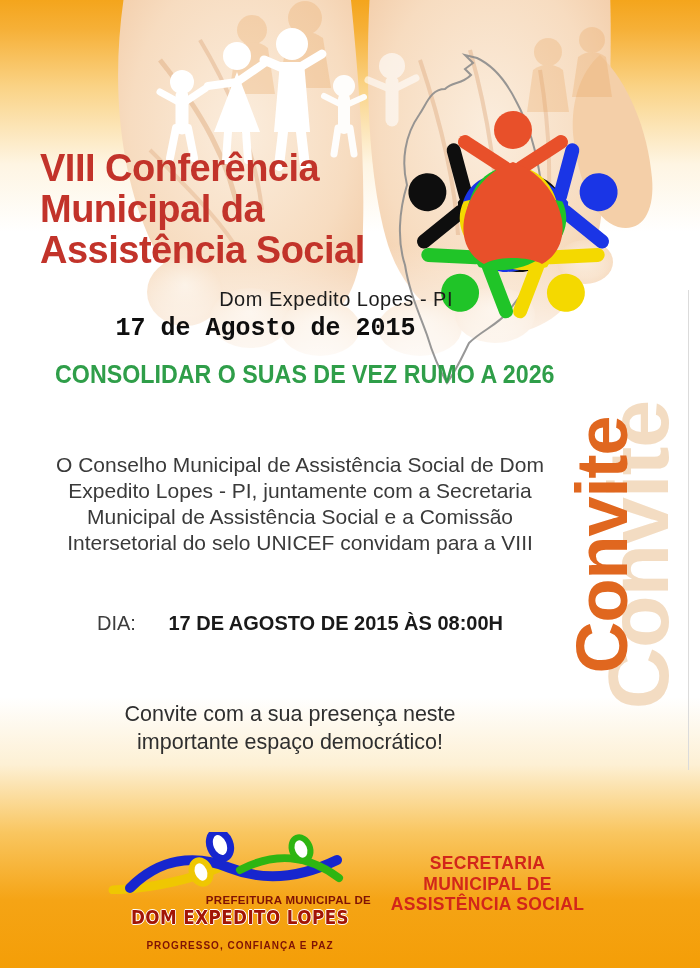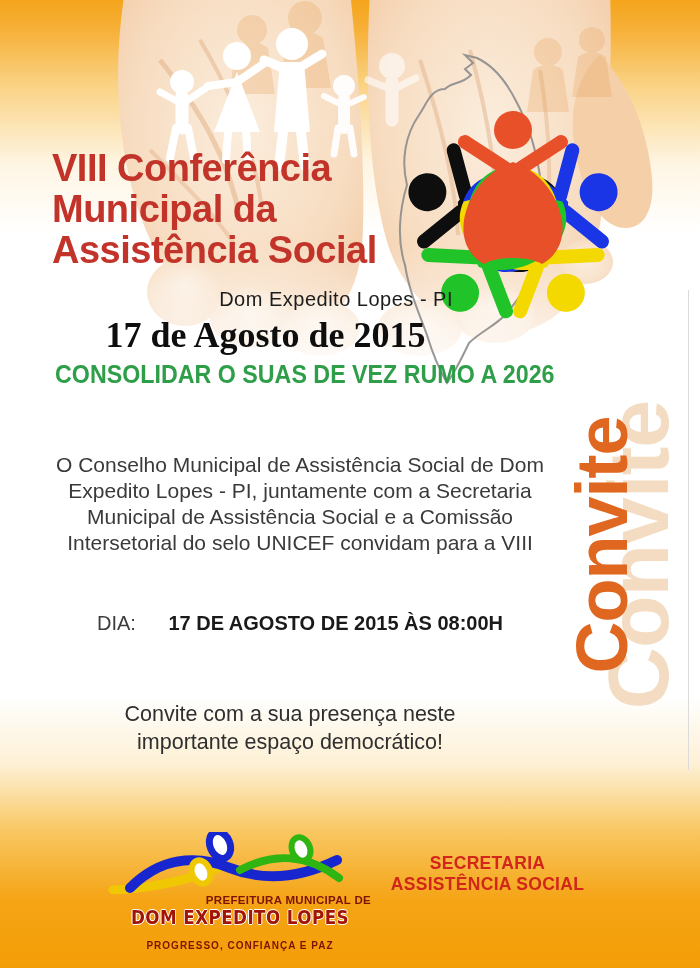--- a/index.html
+++ b/index.html
@@ -2,24 +2,24 @@
 <html><head>
 <meta charset="utf-8">
 <style>
   html,body{margin:0;padding:0;background:#888;}
   .flyer{
     position:relative;width:700px;height:968px;margin:0 auto;overflow:hidden;
     font-family:"Liberation Sans",sans-serif;
     background:linear-gradient(180deg,#F4A51C 0%,#F6B037 3%,#FAD386 9%,#FEF5E3 17%,#FFFFFF 24%,#FFFFFF 72%,#FDF0D4 79%,#F9C660 86%,#F5A415 93%,#F49E07 100%);
   }
   .abs{position:absolute;}
-  .title{left:52px;top:148px;color:#C2332A;font-weight:bold;font-size:38px;line-height:41px;letter-spacing:-0.5px;}
+  .title{left:40px;top:148px;color:#C2332A;font-weight:bold;font-size:38px;line-height:41px;letter-spacing:-0.5px;}
   .title span{display:block;}
   .city{left:78px;top:288px;width:375px;text-align:right;color:#1C1C1C;font-size:20px;letter-spacing:0.5px;}
-  .date{left:78px;top:314px;width:375px;text-align:center;color:#0E0E0E;font-size:36px;font-weight:bold;font-family:Liberation Serif, serif;}
+  .date{left:78px;top:314px;width:375px;text-align:center;color:#0E0E0E;font-size:25px;font-weight:bold;font-family:Liberation Mono, monospace;}
   .slogan{left:55px;top:360px;color:#2F9E49;font-size:25px;font-weight:bold;white-space:nowrap;transform:scaleX(0.93);transform-origin:left center;}
   .body-text{left:50px;top:452px;width:500px;text-align:center;color:#3A3A3A;font-size:21px;line-height:26px;}
   .body-text span{display:block;}
   .schedule{left:60px;top:609px;width:480px;text-align:center;font-size:20px;line-height:28px;color:#1A1A1A;}
   .schedule .lbl{font-weight:normal;color:#3d3d3d;}
   .schedule .val{font-weight:bold;margin-left:27px;}
   .closing{left:90px;top:700px;width:400px;text-align:center;color:#2F2F2F;font-size:21.5px;line-height:28px;}
   .closing span{display:block;}
   .convite-echo{left:428px;top:500px;width:420px;height:110px;line-height:110px;text-align:center;
     transform:rotate(-90deg);font-size:86px;font-weight:bold;color:#F3DCC2;letter-spacing:-1px;}
@@ -174,16 +174,17 @@
       <ellipse cx="106" cy="40" rx="9" ry="12" stroke="#EFC702" stroke-width="6" fill="#FFFFFF" transform="rotate(-22 106 40)"></ellipse>
       <ellipse cx="206" cy="17" rx="9" ry="12" stroke="#2EB512" stroke-width="6" fill="#FFFFFF" transform="rotate(-22 206 17)"></ellipse>
     </svg>
     <div class="l1">PREFEITURA MUNICIPAL DE</div>
     <div class="l2">DOM EXPEDITO LOPES</div>
     <div class="l3">PROGRESSO, CONFIANÇA E PAZ</div>
   </div>
 
   <div class="abs footer-right">
     <span>SECRETARIA</span>
+    <span>MUNICIPAL DE</span>
     <span>ASSISTÊNCIA SOCIAL</span>
   </div>
 
 </div>
 
 </body></html>

